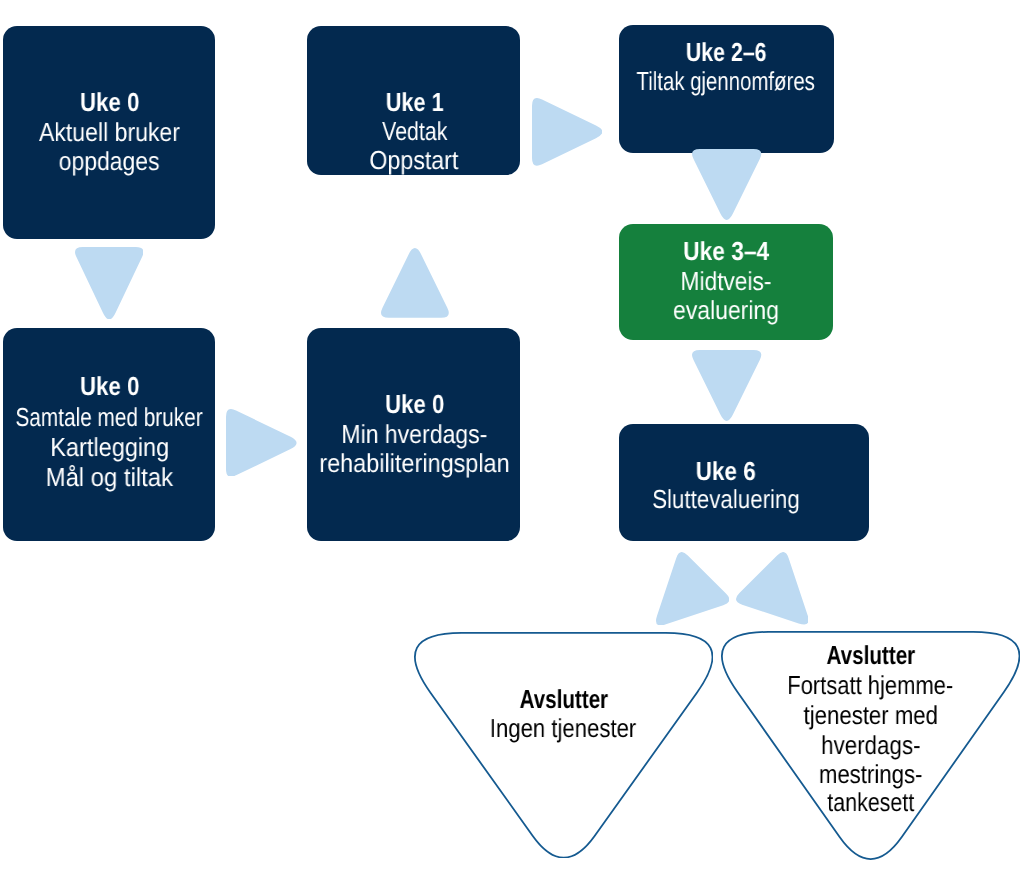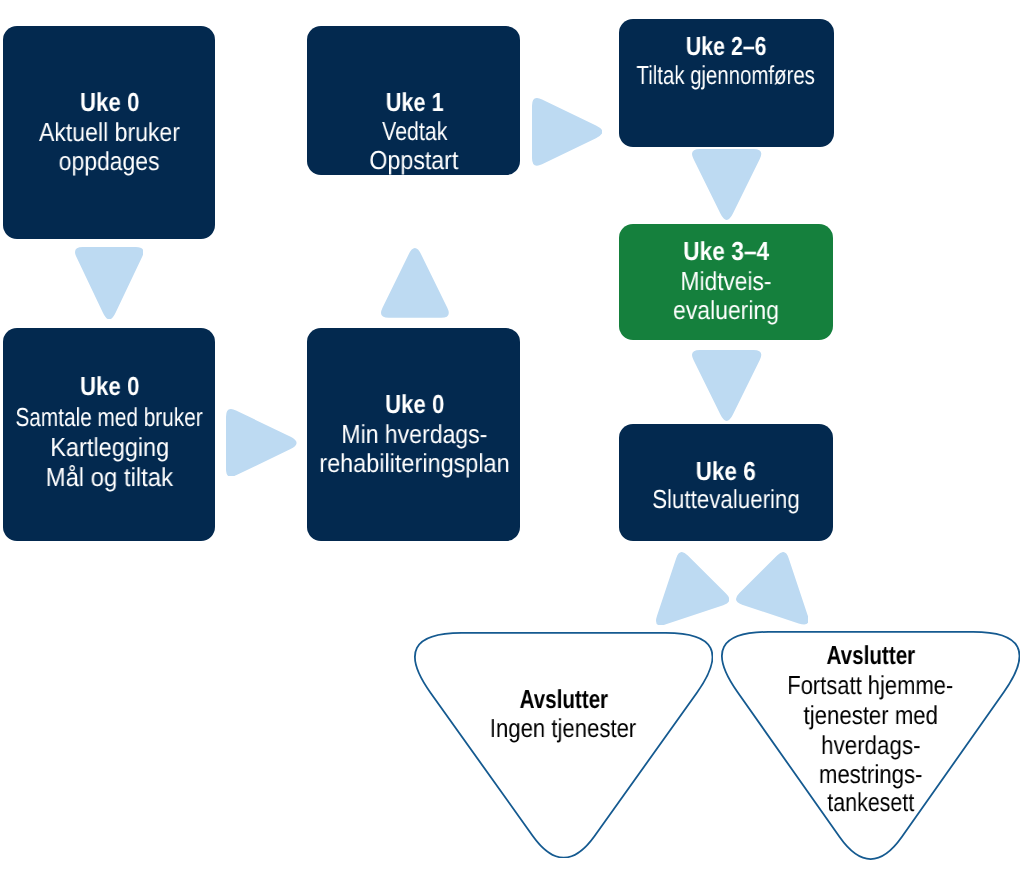--- a/index.html
+++ b/index.html
@@ -43,36 +43,36 @@
   </div>
 
   <div class="node" style="left: 307.4px; top: 25.6px; width: 212.3px; height: 149px; background: rgb(3, 41, 79);">
     <div class="label" style="color: rgb(255, 255, 255);">
       <span class="ln b" style="left: -93.1px; top: 76.39px;"><i style="transform: scaleX(0.8344);">Uke 1</i></span>
       <span class="ln" style="left: -93.1px; top: 105.79px;"><i style="transform: scaleX(0.8225);">Vedtak</i></span>
       <span class="ln" style="left: -93.1px; top: 134.19px;"><i style="transform: scaleX(0.8925);">Oppstart</i></span>
     </div>
   </div>
 
-  <div class="node" style="left: 619px; top: 19px; width: 214.5px; height: 128px; background: rgb(3, 41, 79);">
+  <div class="node" style="left: 619px; top: 25px; width: 214.5px; height: 128px; background: rgb(3, 41, 79);">
     <div class="label" style="color: rgb(255, 255, 255);">
       <span class="ln b" style="left: -93px; top: 27.29px;"><i style="transform: scaleX(0.8209);">Uke 2–6</i></span>
       <span class="ln" style="left: -93px; top: 56.39px;"><i style="transform: scaleX(0.7847);">Tiltak gjennomføres</i></span>
     </div>
   </div>
 
   <div class="node" style="left: 619px; top: 223.8px; width: 213.8px; height: 116px; background: #15803d;">
     <div class="label" style="color: rgb(255, 255, 255);">
       <span class="ln b" style="left: -93.1px; top: 27.49px;"><i style="transform: scaleX(0.8748);">Uke 3–4</i></span>
       <span class="ln" style="left: -93.1px; top: 57.09px;"><i style="transform: scaleX(0.8749);">Midtveis-</i></span>
       <span class="ln" style="left: -93.1px; top: 86.69px;"><i style="transform: scaleX(0.8834);">evaluering</i></span>
     </div>
   </div>
 
-  <div class="node" style="left: 618.6px; top: 424px; width: 214px; height: 117.2px; background: rgb(3, 41, 79);">
+  <div class="node" style="left: 618.6px; top: 424px; width: 250px; height: 117.2px; background: rgb(3, 41, 79);">
     <div class="label" style="color: rgb(255, 255, 255);">
       <span class="ln b" style="left: -93px; top: 46.89px;"><i style="transform: scaleX(0.8647);">Uke 6</i></span>
       <span class="ln" style="left: -93px; top: 75.19px;"><i style="transform: scaleX(0.8581);">Sluttevaluering</i></span>
     </div>
   </div>
 
   <div class="node" style="left: 3.4px; top: 328.2px; width: 212px; height: 212.9px; background: rgb(3, 41, 79);">
     <div class="label" style="color: rgb(255, 255, 255);">
       <span class="ln b" style="left: -94px; top: 58.29px;"><i style="transform: scaleX(0.856);">Uke 0</i></span>
       <span class="ln" style="left: -94px; top: 88.59px;"><i style="transform: scaleX(0.7996);">Samtale med bruker</i></span>

